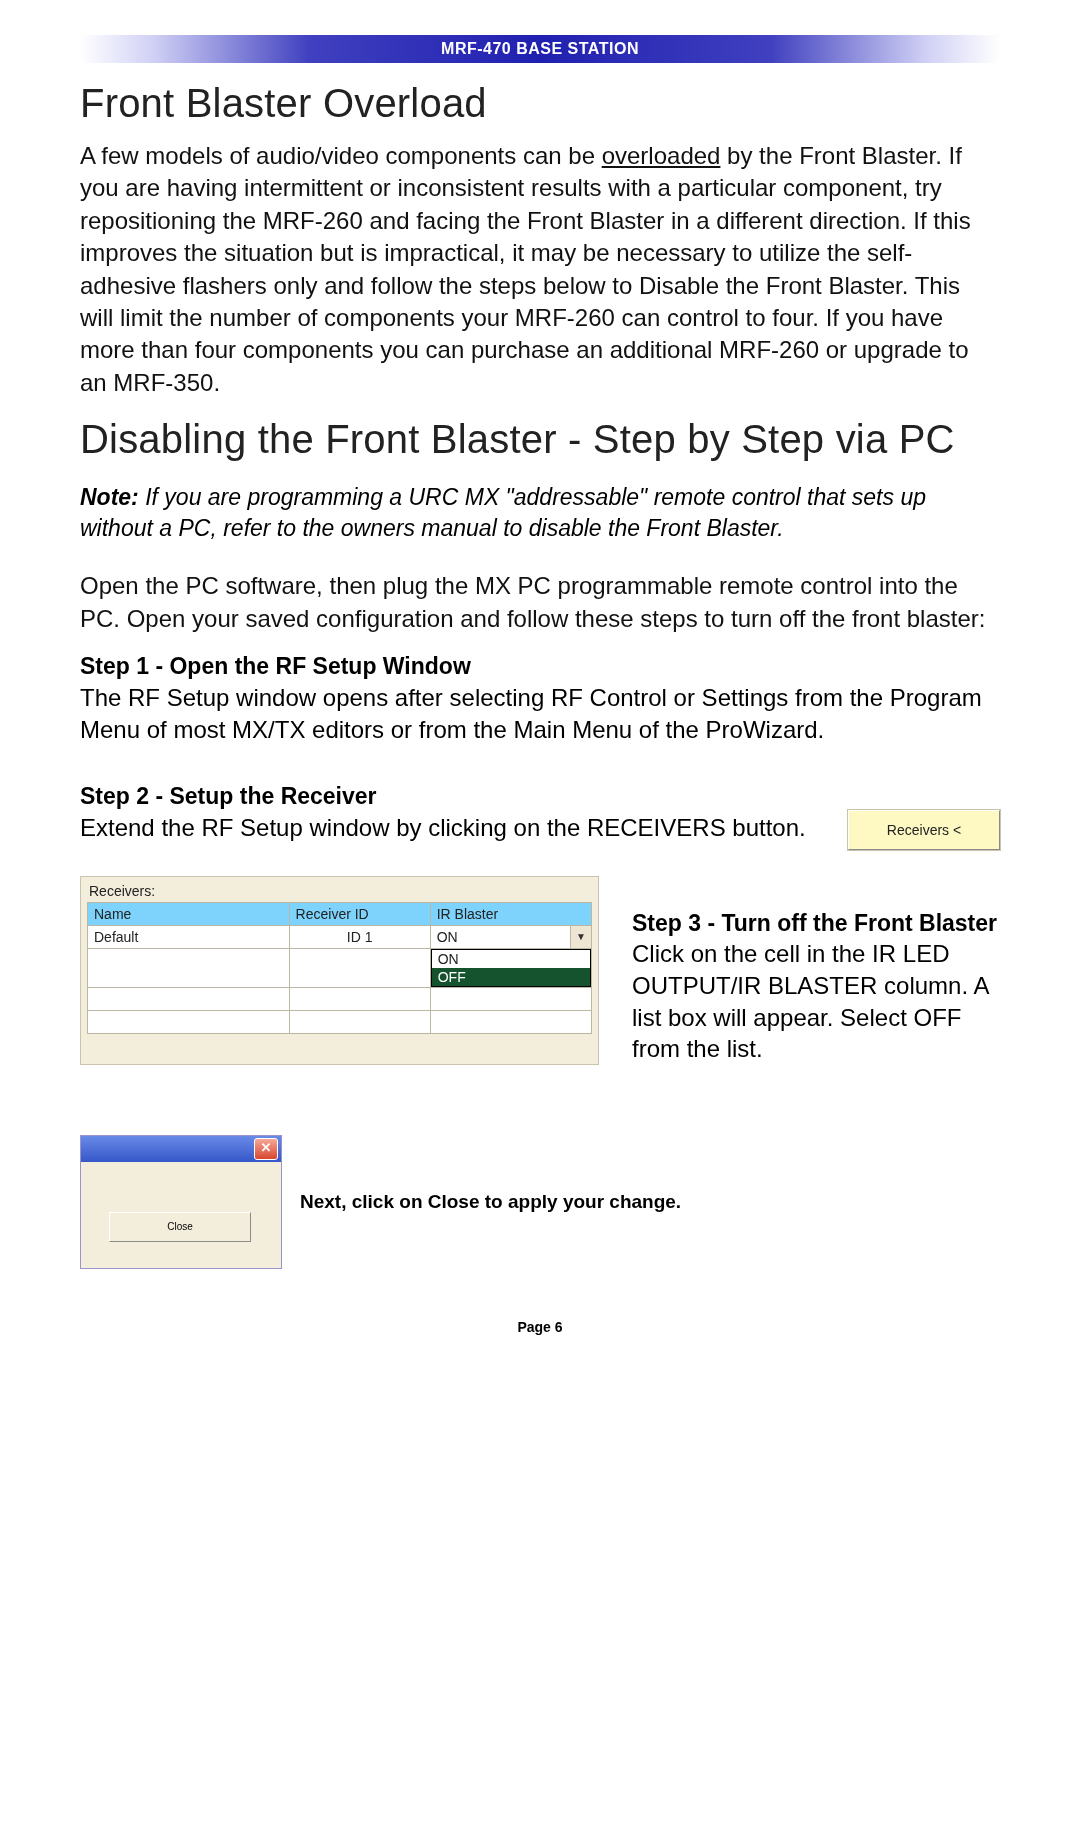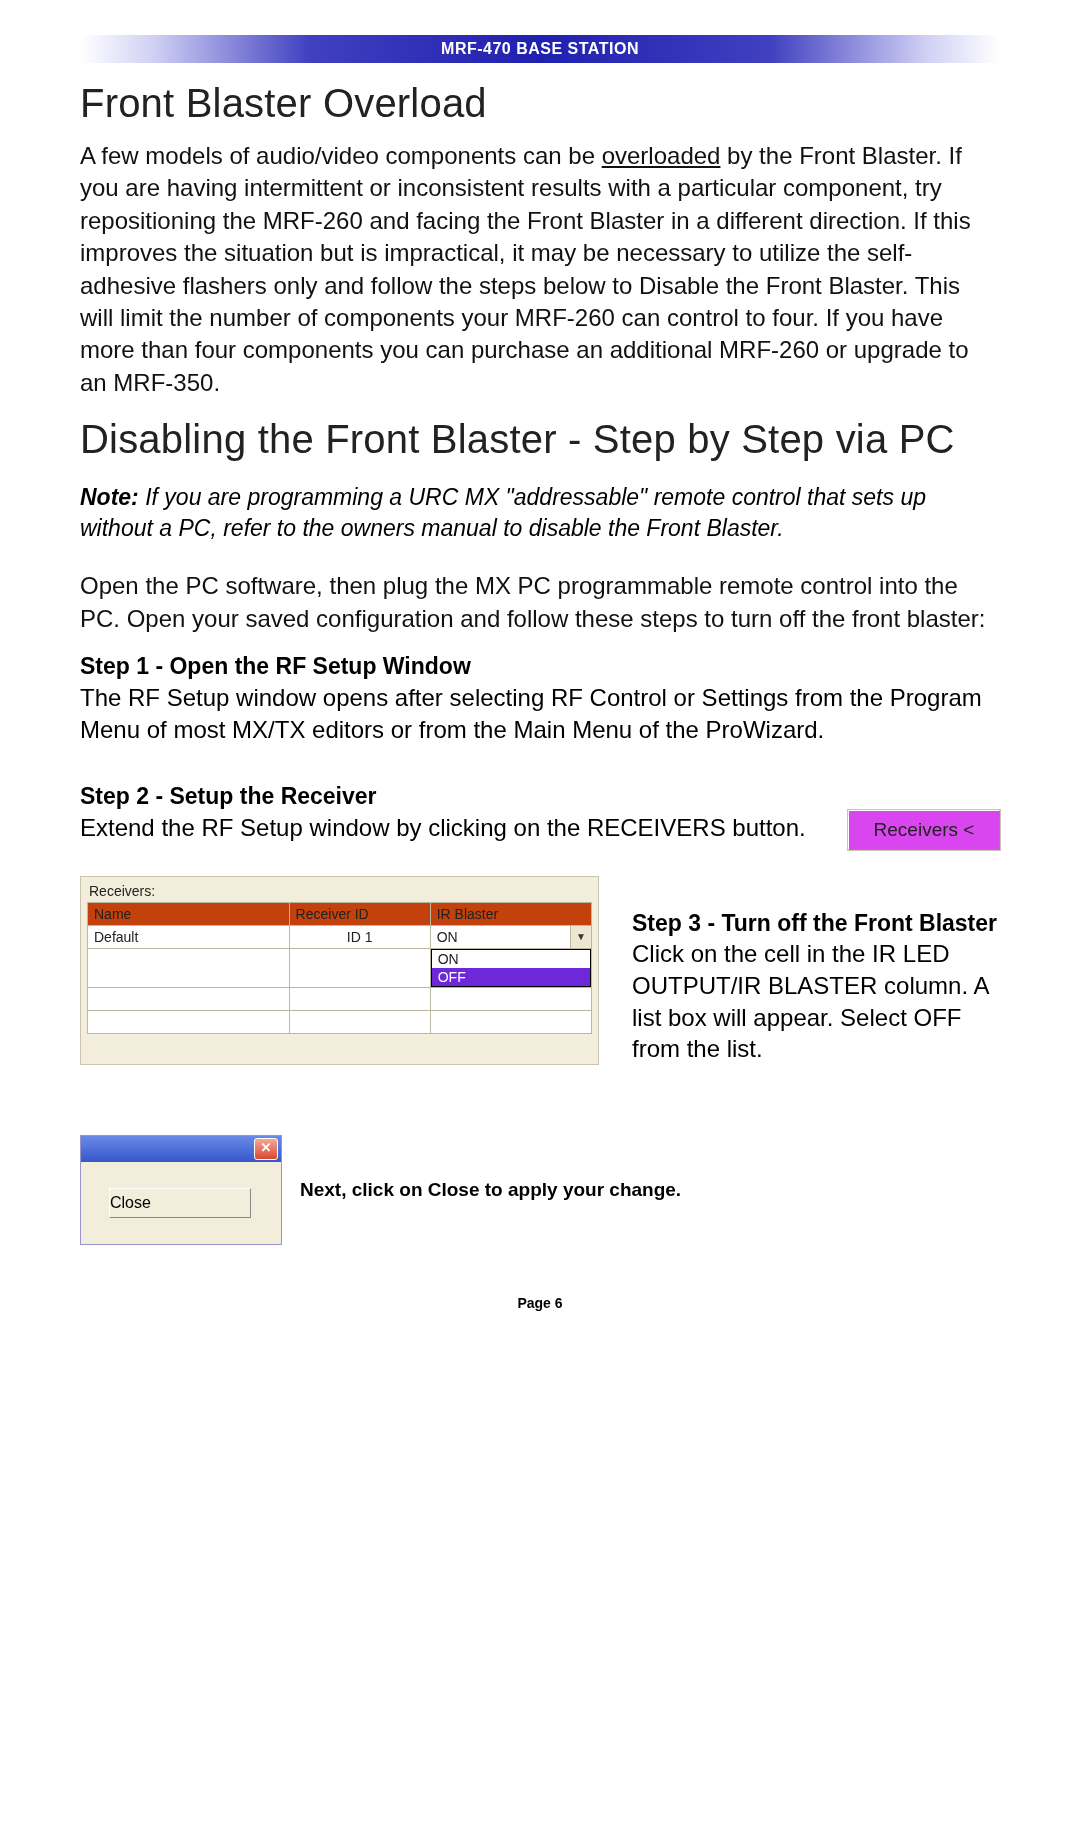--- a/index.html
+++ b/index.html
@@ -57,27 +57,27 @@
   .step2-wrap {
     display: flex;
     align-items: flex-end;
     gap: 30px;
   }
   .step2-text { flex: 1; }
   .receivers-btn {
     margin-top: 20px;
     width: 150px;
     height: 38px;
-    background: #d946ef;
+    background: #fef9c3;
     border-top: 1px solid #fff;
     border-left: 1px solid #fff;
     border-right: 1px solid #8a8a8a;
     border-bottom: 1px solid #8a8a8a;
     font-family: Tahoma, Arial, sans-serif;
-    font-size: 19px;
+    font-size: 14px;
     color: #222;
     text-align: center;
     line-height: 38px;
     box-shadow: 0 0 0 1px #c9c3b0;
   }
   .step3-wrap {
     display: flex;
     align-items: flex-end;
     gap: 33px;
     margin-top: 26px;
@@ -99,37 +99,37 @@
   }
   table.receivers th, table.receivers td {
     border: 1px solid #bcb7a3;
     font-size: 14px;
     text-align: left;
     height: 22px;
     padding: 0 6px;
     font-weight: normal;
   }
   table.receivers th {
-    background: #c2410c;
+    background: #7dd3fc;
   }
   table.receivers td.center { text-align: center; }
   .dd-cell { position: relative; padding: 0 !important; }
   .dd-arrow {
     position: absolute; right: 0; top: 0; width: 20px; height: 22px;
     background: #ece6d3;
     border-left: 1px solid #bcb7a3;
     text-align: center; line-height: 22px; font-size: 10px; color: #333;
   }
   .dd-val { padding-left: 6px; line-height: 22px; }
   .dd-list-row td { padding: 0 !important; }
   .dd-list {
     border: 1px solid #000; background: #fff;
   }
   .dd-opt { padding: 0 6px; height: 18px; line-height: 18px; }
-  .dd-opt.sel { background: #6d28d9; color: #fff; }
+  .dd-opt.sel { background: #14532d; color: #fff; }
   .step3-text {
     flex: 1;
     font-size: 24px;
     line-height: 1.32;
   }
   .step3-text .t { font-weight: bold; font-size: 23px; }
   .close-wrap {
     display: flex;
     align-items: center;
     gap: 18px;
@@ -159,21 +159,21 @@
   .close-body {
     padding: 26px 28px;
   }
   .close-btn {
     width: 140px; height: 28px;
     background: #f3eddc;
     border-top: 1px solid #fff;
     border-left: 1px solid #fff;
     border-right: 1px solid #8a8a8a;
     border-bottom: 1px solid #8a8a8a;
-    font-size: 16px; text-align: left; line-height: 28px;
+    font-size: 10px; text-align: center; line-height: 28px; margin-top: 24px;
   }
   .close-caption {
     font-weight: bold;
     font-size: 19px;
   }
   .footer {
     text-align: center;
     font-weight: bold;
     font-size: 14px;
     margin-top: 50px;

